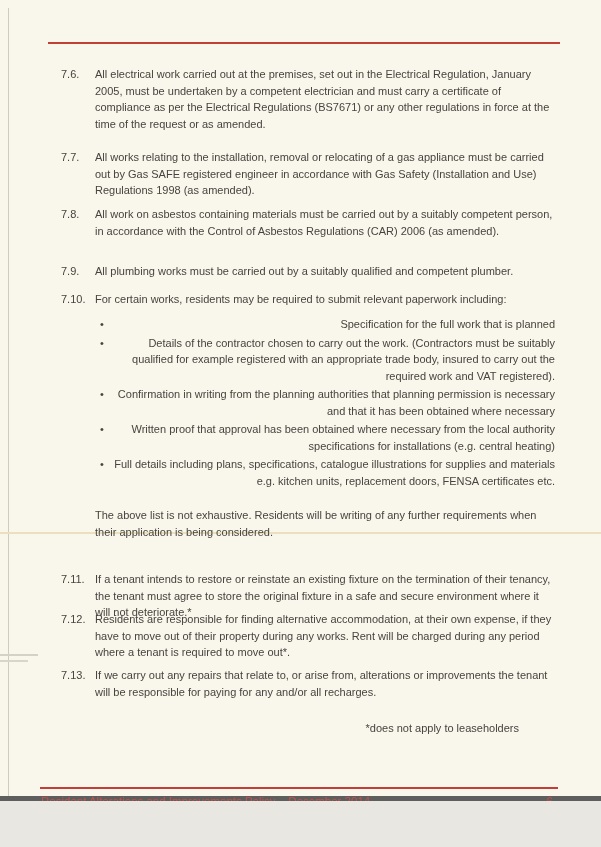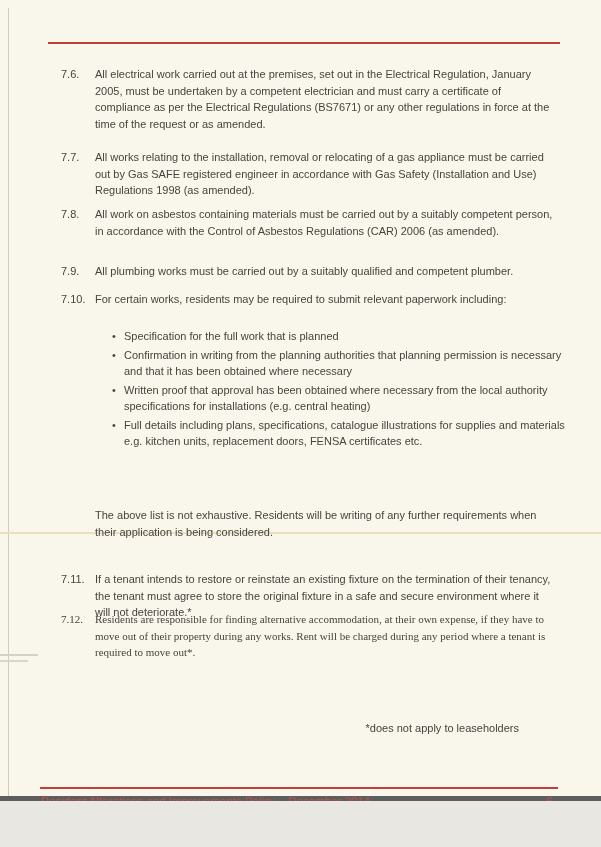--- a/index.html
+++ b/index.html
@@ -28,26 +28,26 @@
   
   .para {
     position: absolute;
     left: 61px;
     width: 494px;
     display: grid;
     grid-template-columns: 34px 460px;
   }
   .p1 { top: 66px; }  .p2 { top: 149px; } .p3 { top: 206px; }
   .p4 { top: 263px; } .p5 { top: 291px; }
-  .p6 { top: 571px; } .p7 { top: 611px; font-family: Liberation Serif, serif; } .p8 { top: 667px; }
+  .p6 { top: 571px; } .p7 { top: 611px; } .p8 { top: 667px; }
   
   .bullets {
     position: absolute;
     left: 95px; top: 316px; width: 460px;
-    margin: 12px; padding: 0; list-style: none;
+    margin: 0; padding: 0; list-style: none; text-align: right;
   }
   .bullets li { position: relative; padding-left: 17px; margin-bottom: 2px; }
   .bullets li::before { content: "\2022"; position: absolute; left: 5px; top: 0; }
   .closing-note { position: absolute; left: 95px; top: 507px; width: 460px; }
   .footnote { position: absolute; left: 59px; top: 720px; width: 460px; text-align: right; }
   
   .footer-row {
     position: absolute;
     left: 41px; top: 793px; width: 512px;
     display: flex; justify-content: space-between; align-items: flex-end;
@@ -88,37 +88,42 @@
     <span>All plumbing works must be carried out by a suitably qualified and competent plumber.</span>
   </div>
 
   <div class="para p5">
     <span>7.10.</span>
     <span>For certain works, residents may be required to submit relevant paperwork including:</span>
   </div>
 
   <ul class="bullets">
     <li>Specification for the full work that is planned</li>
+    <li>Details of the contractor chosen to carry out the work. (Contractors must be suitably qualified for example registered with an appropriate trade body, insured to carry out the required work and VAT registered).</li>
     <li>Confirmation in writing from the planning authorities that planning permission is necessary and that it has been obtained where necessary</li>
     <li>Written proof that approval has been obtained where necessary from the local authority specifications for installations (e.g. central heating)</li>
     <li>Full details including plans, specifications, catalogue illustrations for supplies and materials e.g. kitchen units, replacement doors, FENSA certificates etc.</li>
   </ul>
 
   <div class="closing-note">The above list is not exhaustive. Residents will be writing of any further requirements when their application is being considered.</div>
 
   <div class="para p6">
     <span>7.11.</span>
     <span>If a tenant intends to restore or reinstate an existing fixture on the termination of their tenancy, the tenant must agree to store the original fixture in a safe and secure environment where it will not deteriorate.*</span>
   </div>
 
   <div class="para p7">
     <span>7.12.</span>
     <span>Residents are responsible for finding alternative accommodation, at their own expense, if they have to move out of their property during any works. Rent will be charged during any period where a tenant is required to move out*.</span>
   </div>
 
+  <div class="para p8">
+    <span>7.13.</span>
+    <span>If we carry out any repairs that relate to, or arise from, alterations or improvements the tenant will be responsible for paying for any and/or all recharges.</span>
+  </div>
 
   <div class="footnote">*does not apply to leaseholders</div>
 
   <div class="rule-footer"></div>
 
   <div class="footer-row">
     <span>Resident Alterations and Improvements Policy – December 2014</span>
     <span>6</span>
   </div>
 

